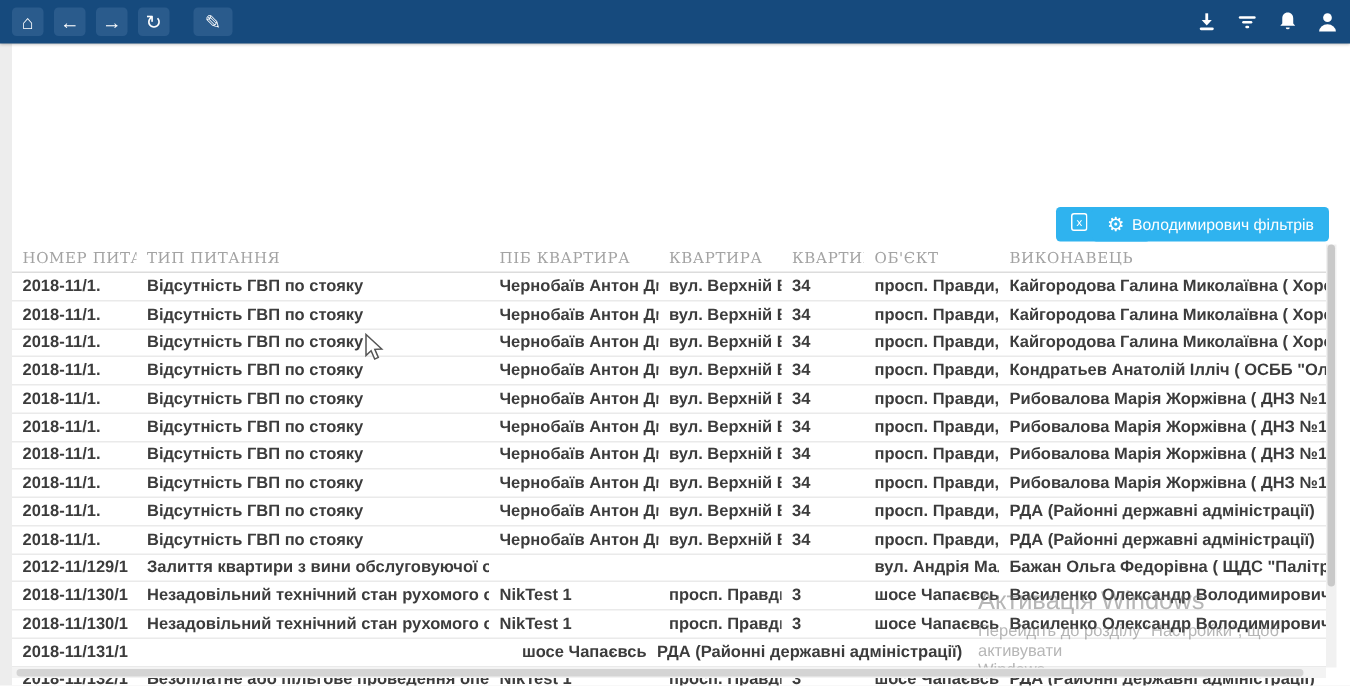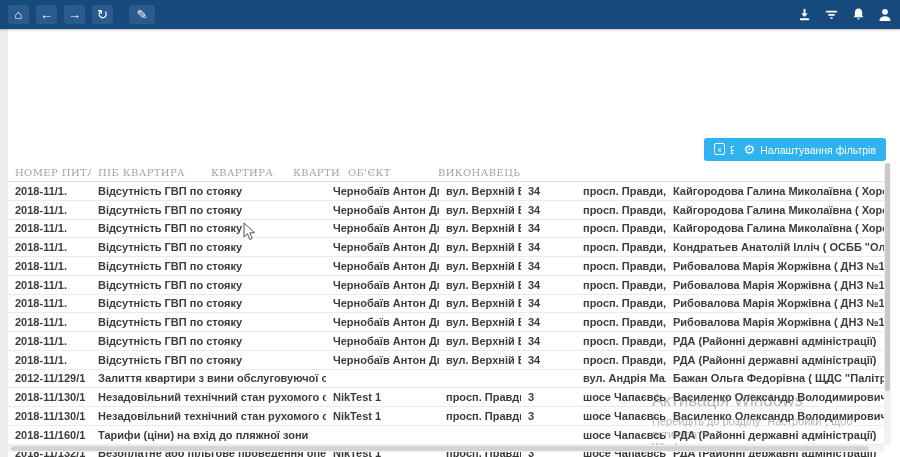--- a/index.html
+++ b/index.html
@@ -140,26 +140,27 @@
   <span>
     <svg width="11" height="12" viewBox="0 0 11 12">
         <rect x=".5" y=".5" width="10" height="11" rx="1.5" fill="none" stroke="#ffffff"></rect>
         <text x="5.5" y="8.5" text-anchor="middle" font-size="7" fill="#ffffff" font-family="DejaVu Sans">x</text>
       </svg>
   </span>
   <span>Excel</span>
 </div>
 <div class="btn btn-filters">
   <span class="gear-glyph">⚙</span>
-  <span>Налаштування фільтрів</span>
+  <span>Володимирович фільтрів</span>
 </div>
 
 <div class="table">
   <div class="thead">
       <div class="th" style="width: 83px;">НОМЕР ПИТАННЯ ↑</div>
+      <div class="th" style="width: 235px;">ТИП ПИТАННЯ</div>
       <div class="th" style="width: 113px;">ПІБ КВАРТИРА</div>
       <div class="th" style="width: 82px;">КВАРТИРА</div>
       <div class="th" style="width: 55px;">КВАРТИРА</div>
       <div class="th" style="width: 90px;">ОБ'ЄКТ</div>
       <div class="th" style="width: 400px;">ВИКОНАВЕЦЬ</div>
     </div>
   <div class="tbody">
       <div class="tr">
         <div class="td" style="width: 83px;">2018-11/1.</div>
         <div class="td" style="width: 235px;">Відсутність ГВП по стояку</div>
@@ -271,22 +272,21 @@
       <div class="tr">
         <div class="td" style="width: 83px;">2018-11/130/1</div>
         <div class="td" style="width: 235px;">Незадовільний технічний стан рухомого складу</div>
         <div class="td" style="width: 113px;">NikTest 1</div>
         <div class="td" style="width: 82px;">просп. Правди, 100</div>
         <div class="td" style="width: 55px;">3</div>
         <div class="td" style="width: 90px;">шосе Чапаєвське, 10</div>
         <div class="td" style="width: 400px;">Василенко Олександр Володимирович ( ТОВ "Фірма "Волода</div>
       </div>
       <div class="tr">
-        <div class="td" style="width: 83px;">2018-11/160/1</div>
-        <div class="td" style="width: 235px;">Тарифи (ціни) на вхід до пляжної зони</div>
+        <div class="td" style="width: 83px;">2018-11/131/1</div>
         <div class="td" style="width: 113px;"></div>
         <div class="td" style="width: 82px;"></div>
         <div class="td" style="width: 55px;"></div>
         <div class="td" style="width: 90px;">шосе Чапаєвське, 10</div>
         <div class="td" style="width: 400px;">РДА (Районні державні адміністрації)</div>
       </div>
       <div class="tr">
         <div class="td" style="width: 83px;">2018-11/132/1</div>
         <div class="td" style="width: 235px;">Безоплатне або пільгове проведення операцій та протезування</div>
         <div class="td" style="width: 113px;">NikTest 1</div>

